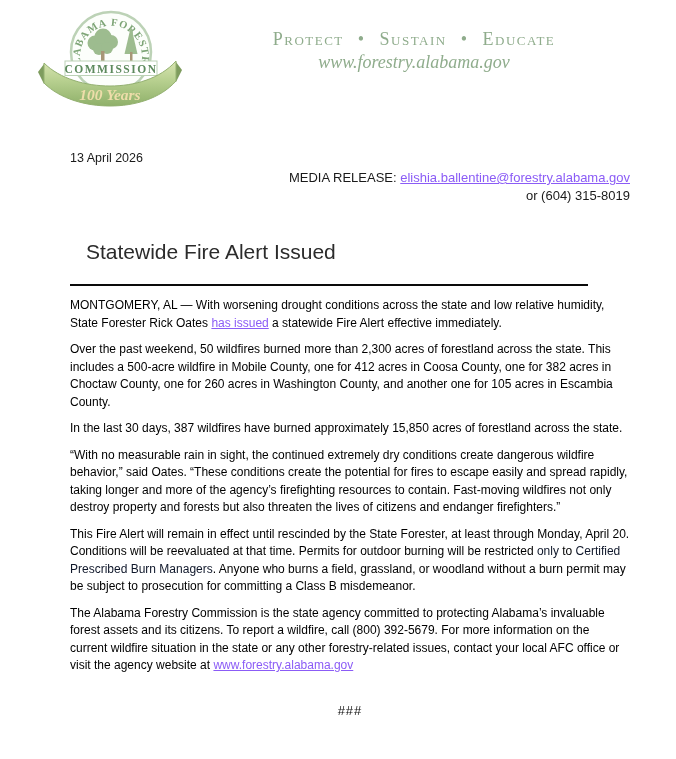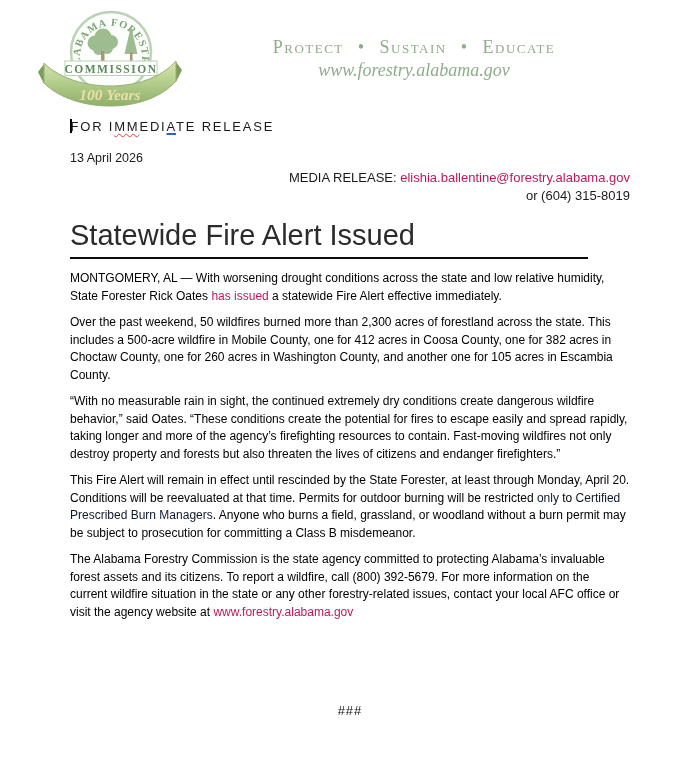--- a/index.html
+++ b/index.html
@@ -9,41 +9,41 @@
   }
 
   
   .logo { position:absolute; left:36px; top:6px; width:148px; height:106px; }
   .logo svg { width:100%; height:100%; }
 
   .header-text { position:absolute; left:175px; top:27px; width:478px; text-align:center;
                  font-family:"Liberation Serif", serif; color:#8fac8c; }
   .org-name { font-size:28px; letter-spacing:0.5px; line-height:32px;
               text-decoration:underline; text-decoration-thickness:2px; text-underline-offset:4px; }
-  .tagline { font-size:18px; line-height:24px; margin-top:8px;
+  .tagline { font-size:18px; line-height:24px; margin-top:0;
              font-variant:small-caps; letter-spacing:1.5px; word-spacing:8px; }
   .website { font-size:18px; line-height:22px; font-style:italic; }
 
   
   .release-line { position:absolute; left:70px; top:119px; font-size:13px;
                   letter-spacing:1.8px; color:#1a1a1a; white-space:nowrap; }
   .cursor-bar { display:inline-block; width:1.5px; height:14px; background:#000;
                 vertical-align:-2px; margin-right:-1px; }
   .spell-red { text-decoration:underline wavy #e03c31; text-decoration-thickness:1px; text-underline-offset:2px; }
   .spell-blue { text-decoration:underline solid #2f5fd0; text-decoration-thickness:2px; text-underline-offset:2px; }
 
   .date-line { position:absolute; left:70px; top:151px; font-size:12.5px; color:#1a1a1a;text-align:right; }
 
   .media-block { position:absolute; right:46px; top:169px; text-align:right;
                  font-size:13px; line-height:18px; color:#1a1a1a; }
-  a.doc-link { color:#be185d; cursor:pointer; }
+  a.doc-link { color:#8b5cf6; text-decoration:underline; cursor:pointer; }
 
   
   .article { position:absolute; left:70px; top:219px; width:560px; }
-  .article h1 { margin:0; font-size:29px; line-height:33px; font-weight:normal; color:#2b2b2b; }
+  .article h1 { margin:16px; font-size:21px; line-height:33px; font-weight:normal; color:#2b2b2b; }
   .title-rule { width:518px; height:2px; background:#0a0a0a; margin-top:5px; }
   .article p { font-size:12px; line-height:17.5px; margin:0 0 9px 0; color:#000; }
   .article p:first-of-type { margin-top:11px; }
   .gray-run { color:#0f172a; }
 
   .end-mark { position:absolute; left:70px; top:703px; width:560px; text-align:center;
               font-size:13px; letter-spacing:1px; color:#111; }
 </style>
 </head>
 <body>
@@ -86,37 +86,37 @@
       <path d="M 8,57 C 24,73 50,80 74,80 C 98,80 124,73 140,55 L 140,75 C 124,93 98,100 74,100 C 50,100 24,93 8,77 Z" fill="url(#ribbonGrad)" stroke="#93b070" stroke-width="1"></path>
       <text x="74" y="94" text-anchor="middle" font-family="Liberation Serif, serif" font-style="italic" font-weight="bold" font-size="15.5" fill="#eeddaa">100 Years</text>
     </svg>
   </div>
 
   <div class="header-text">
     <div class="tagline">Protect • Sustain • Educate</div>
     <div class="website">www.forestry.alabama.gov</div>
   </div>
 
-  <div class="release-line"><span class="cursor-bar"></span><span>FOR I</span><span class="spell-red">MM</span><span>EDI</span><span class="spell-blue">A</span><span>TE RELEASE</span></div>
 
   <div class="date-line">13 April 2026</div>
 
   <div class="media-block">
     <div><span>MEDIA RELEASE: </span><a class="doc-link">elishia.ballentine@forestry.alabama.gov</a></div>
     <div>or (604) 315-8019</div>
   </div>
 
   <div class="article">
     <h1>Statewide Fire Alert Issued</h1>
     <div class="title-rule"></div>
 
     <p><span>MONTGOMERY, AL — With worsening drought conditions across the state and low relative humidity, State Forester Rick Oates </span><a class="doc-link">has issued</a><span> a statewide Fire Alert effective immediately.</span></p>
 
     <p>Over the past weekend, 50 wildfires burned more than 2,300 acres of forestland across the state. This includes a 500-acre wildfire in Mobile County, one for 412 acres in Coosa County, one for 382 acres in Choctaw County, one for 260 acres in Washington County, and another one for 105 acres in Escambia County.</p>
 
+    <p>In the last 30 days, 387 wildfires have burned approximately 15,850 acres of forestland across the state.</p>
 
     <p>“With no measurable rain in sight, the continued extremely dry conditions create dangerous wildfire behavior,” said Oates. “These conditions create the potential for fires to escape easily and spread rapidly, taking longer and more of the agency’s firefighting resources to contain. Fast-moving wildfires not only destroy property and forests but also threaten the lives of citizens and endanger firefighters.”</p>
 
     <p><span>This Fire Alert will remain in effect until rescinded by the State Forester, at least through Monday, April 20. Conditions will be reevaluated at that time. Permits for outdoor burning will be restricted </span><span class="gray-run">only</span><span> to </span><span class="gray-run">Certified Prescribed Burn Managers</span><span>. Anyone who burns a field, grassland, or woodland without a burn permit may be subject to prosecution for committing a Class B misdemeanor.</span></p>
 
     <p><span>The Alabama Forestry Commission is the state agency committed to protecting Alabama’s invaluable forest assets and its citizens. To report a wildfire, call (800) 392-5679. For more information on the current wildfire situation in the state or any other forestry-related issues, contact your local AFC office or visit the agency website at </span><a class="doc-link">www.forestry.alabama.gov</a></p>
   </div>
 
   <div class="end-mark">###</div>
 

